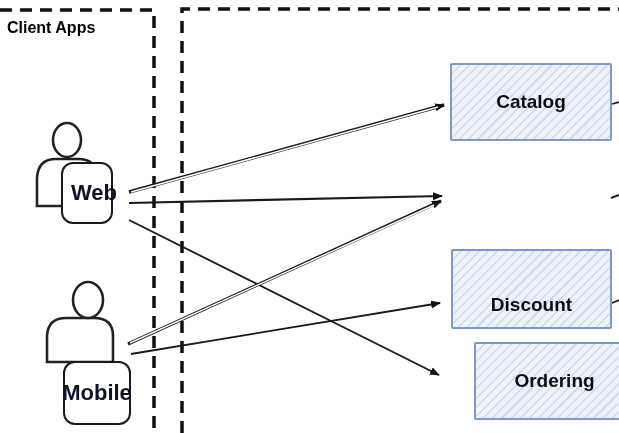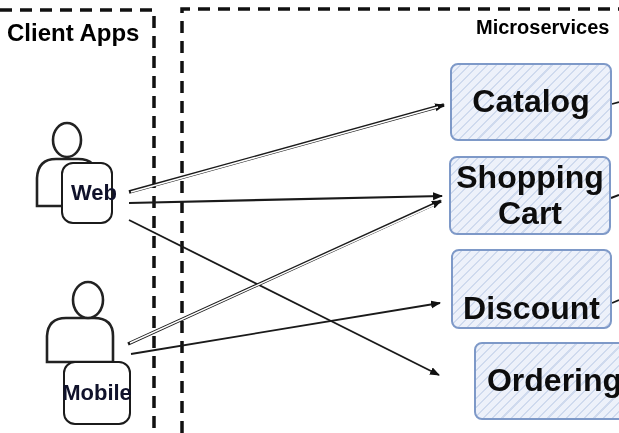--- a/index.html
+++ b/index.html
@@ -9,44 +9,44 @@
     background:#ffffff;
     font-family:"Liberation Sans", sans-serif;
     overflow:hidden;
   }
   #wires{position:absolute;left:0;top:0;width:619px;height:433px;}
   .section-title{
     position:absolute;
     font-weight:bold;color:#000;
     white-space:nowrap;
   }
-  #client-title{left:7px;top:19px;font-size:24px;}
+  #client-title{left:7px;top:19px;font-size:16px;}
   #services-title{left:476px;top:16px;font-size:20px;}
   .client-box{
     position:absolute;
     background:#ffffff;
     border:2.5px solid #1b1b1b;
     border-radius:12px;
     display:flex;align-items:center;justify-content:center;
     font-weight:bold;font-size:22px;color:#10122b;
     white-space:nowrap;
     box-sizing:border-box;
   }
   #web-box{left:61px;top:162px;width:52px;height:62px;padding-left:14px;}
   #mobile-box{left:63px;top:325px;width:68px;height:64px;margin-top:36px;}
   .service-box{
     position:absolute;
     border:2px solid #7e99c8;
-    border-radius:8px;
+    border-radius:2px;
     background:repeating-linear-gradient(135deg,#edf1fa 0px,#edf1fa 5px,#cfdaee 5px,#cfdaee 6.5px);
     display:flex;align-items:center;justify-content:center;
     text-align:center;
-    font-weight:bold;font-size:32px;color:#0d0d0d;
+    font-weight:bold;font-size:19px;color:#0d0d0d;
     line-height:1.12;
-    padding:0 10px;
+    padding:12px 10px;
     box-sizing:border-box;
   }
   #svc-catalog {left:450px;top:63px; width:162px;height:78px;}
   #svc-cart    {left:449px;top:156px;width:162px;height:79px;}
   #svc-discount{left:451px;top:249px;width:161px;height:80px;align-items:flex-end;}
   #svc-ordering{left:474px;top:342px;width:161px;height:78px;align-items:center;}
 </style>
 </head>
 <body>
 
@@ -93,35 +93,31 @@
     <line x1="612" y1="104" x2="619" y2="102" stroke="#1a1a1a" stroke-width="1.8"></line>
     <line x1="611" y1="198" x2="619" y2="195" stroke="#1a1a1a" stroke-width="2"></line>
     <line x1="612" y1="303" x2="619" y2="300" stroke="#1a1a1a" stroke-width="1.8"></line>
     <g>
       <line x1="611" y1="381" x2="619" y2="378" stroke="#1a1a1a" stroke-width="3"></line>
       <line x1="611" y1="381" x2="619" y2="378" stroke="#fff" stroke-width="1.2"></line>
     </g>
   </svg>
 
   <div class="section-title" id="client-title">Client Apps</div>
-  <div class="section-title" id="services-title">Microservices</div>
 
   <div class="client-box" id="web-box">
     <span>Web</span>
   </div>
   <div class="client-box" id="mobile-box">
     <span>Mobile</span>
   </div>
 
   <div class="service-box" id="svc-catalog">
     <span>Catalog</span>
   </div>
-  <div class="service-box" id="svc-cart">
-    <span>Shopping Cart</span>
-  </div>
   <div class="service-box" id="svc-discount">
     <span>Discount</span>
   </div>
   <div class="service-box" id="svc-ordering">
     <span>Ordering</span>
   </div>
 
 </div>
 
 </body></html>

